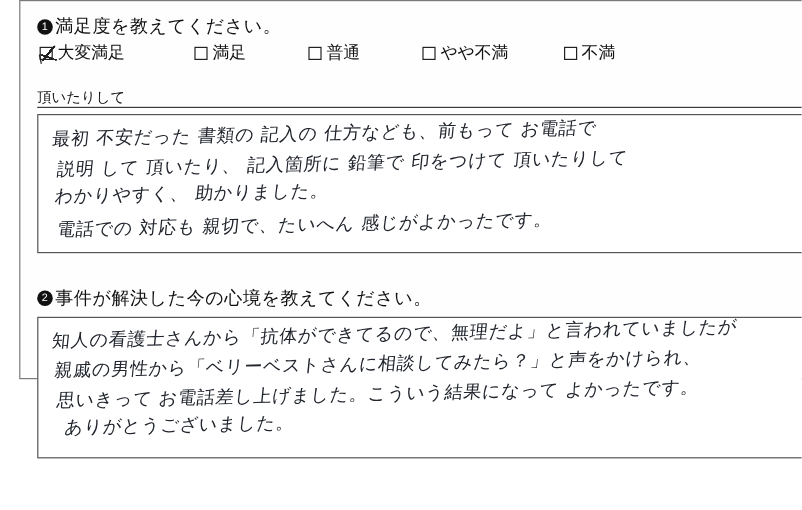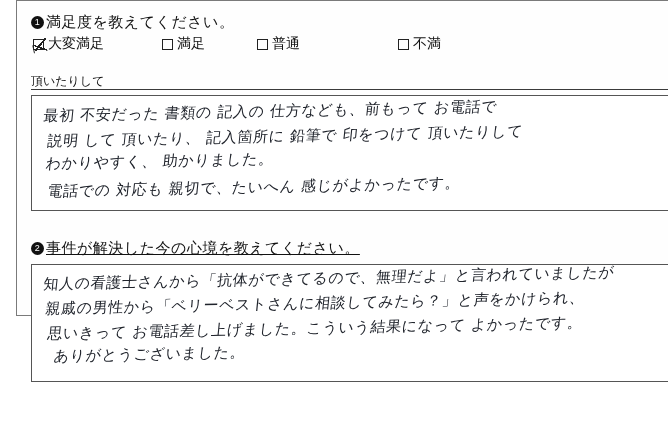--- a/index.html
+++ b/index.html
@@ -153,21 +153,20 @@
   #b2l4 { top: 82px; left: 22px; }
 
   
   .q2-title {
     position: absolute;
     left: 14px;
     top: 238px;
     font-size: 15px;
     letter-spacing: 0.5px;
     white-space: nowrap;
-    text-decoration: underline;
   }
 
   
   .footer {
     position: absolute;
     right: 16px;
     bottom: 10px;
     font-size: 12px;
     letter-spacing: 0.4px;
   }
@@ -190,20 +189,24 @@
     <div class="choice">
       <span class="box"></span>
       <span>満足</span>
     </div>
     <div class="sp2"></div>
     <div class="choice">
       <span class="box"></span>
       <span>普通</span>
     </div>
     <div class="sp3"></div>
+    <div class="choice">
+      <span class="box"></span>
+      <span>やや不満</span>
+    </div>
     <div class="sp4"></div>
     <div class="choice">
       <span class="box"></span>
       <span>不満</span>
     </div>
   </div>
 
   <div class="section-label">頂いたりして</div>
   <div class="rule r1"></div>
 

